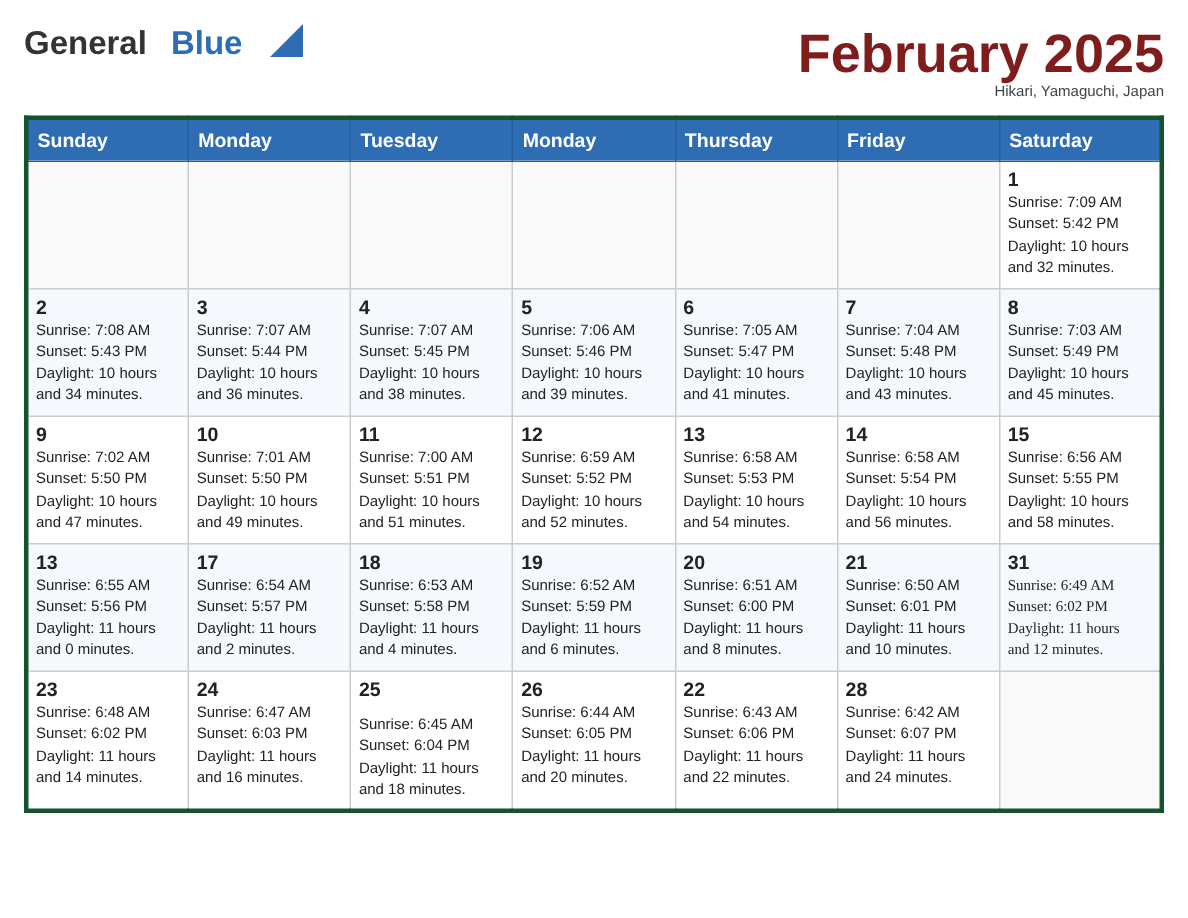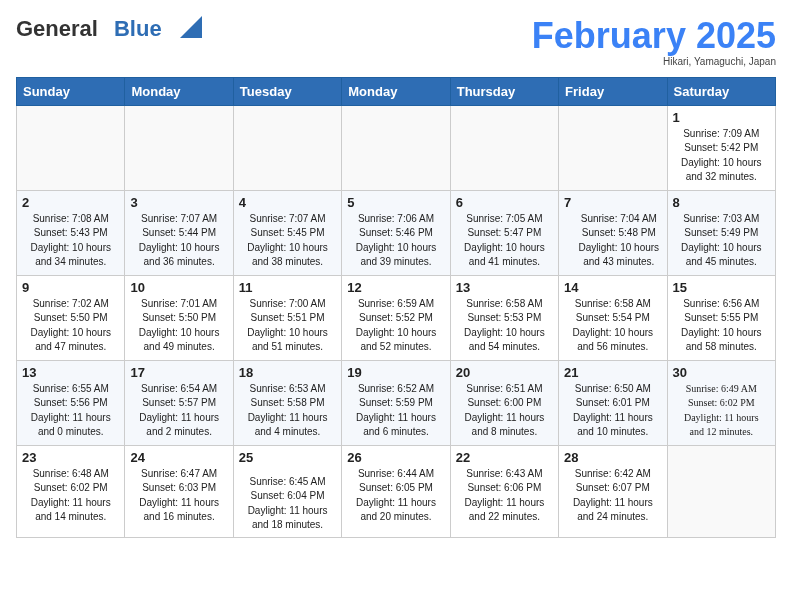--- a/index.html
+++ b/index.html
@@ -20,31 +20,31 @@
       display: flex;
       flex-direction: column;
       align-items: flex-start;
     }
     .title-block {
       text-align: right;
     }
     .month-title {
       font-size: 36px;
       font-weight: bold;
-      color: #3b82f6;
+      color: #7f1d1d;
       line-height: 1.1;
     }
     .location {
       font-size: 10px;
       color: #444;
     }
     .calendar {
       width: 100%;
       border-collapse: collapse;
-      border: 1px solid #14532d;
+      border: 3px solid #14532d;
     }
     .calendar th {
       background-color: #2e6db4;
       color: #fff;
       font-size: 13px;
       font-weight: bold;
       padding: 6px 6px;
       text-align: left;
       border: 1px solid #2060a0;
     }
@@ -63,21 +63,20 @@
     }
     .day-num {
       font-size: 13px;
       font-weight: bold;
       margin-bottom: 2px;
     }
     .day-info {
       font-size: 10px;
       line-height: 1.45;
       color: #222;
-      text-align: center;
     }
     tr:nth-child(even) td { background: #f5f8fc; }
     tr:nth-child(even) td.empty { background: #f0f0f0; }
   </style>
 </head>
 <body>
 
 <div class="header">
   <div class="logo">
     <div style="display:flex;align-items:center;gap:16px;">
@@ -153,21 +152,21 @@
         </td>
         <td>
           <div class="day-num">6</div>
           <div class="day-info" style="white-space: pre-line;">Sunrise: 7:05 AM
 Sunset: 5:47 PM
 Daylight: 10 hours
 and 41 minutes.</div>
         </td>
         <td>
           <div class="day-num">7</div>
-          <div class="day-info" style="white-space: pre-line; margin-left: 12px;">Sunrise: 7:04 AM
+          <div class="day-info" style="white-space: pre-line;">Sunrise: 7:04 AM
 Sunset: 5:48 PM
 Daylight: 10 hours
 and 43 minutes.</div>
         </td>
         <td>
           <div class="day-num">8</div>
           <div class="day-info" style="white-space: pre-line;">Sunrise: 7:03 AM
 Sunset: 5:49 PM
 Daylight: 10 hours
 and 45 minutes.</div>
@@ -261,21 +260,21 @@
 and 8 minutes.</div>
         </td>
         <td>
           <div class="day-num">21</div>
           <div class="day-info" style="white-space: pre-line;">Sunrise: 6:50 AM
 Sunset: 6:01 PM
 Daylight: 11 hours
 and 10 minutes.</div>
         </td>
         <td>
-          <div class="day-num">30</div>
+          <div class="day-num">31</div>
           <div class="day-info" style="white-space: pre-line; font-family: Liberation Serif, serif;">Sunrise: 6:49 AM
 Sunset: 6:02 PM
 Daylight: 11 hours
 and 12 minutes.</div>
         </td>
       </tr>
       <tr>
         <td>
           <div class="day-num">23</div>
           <div class="day-info" style="white-space: pre-line;">Sunrise: 6:48 AM

